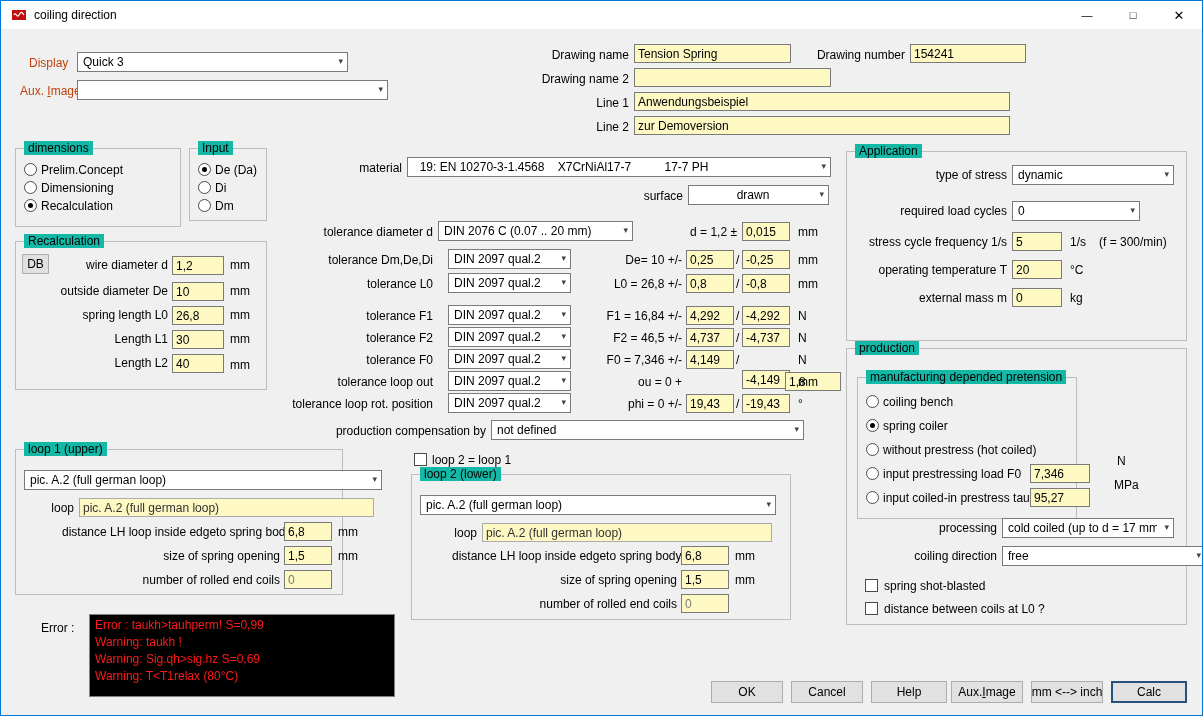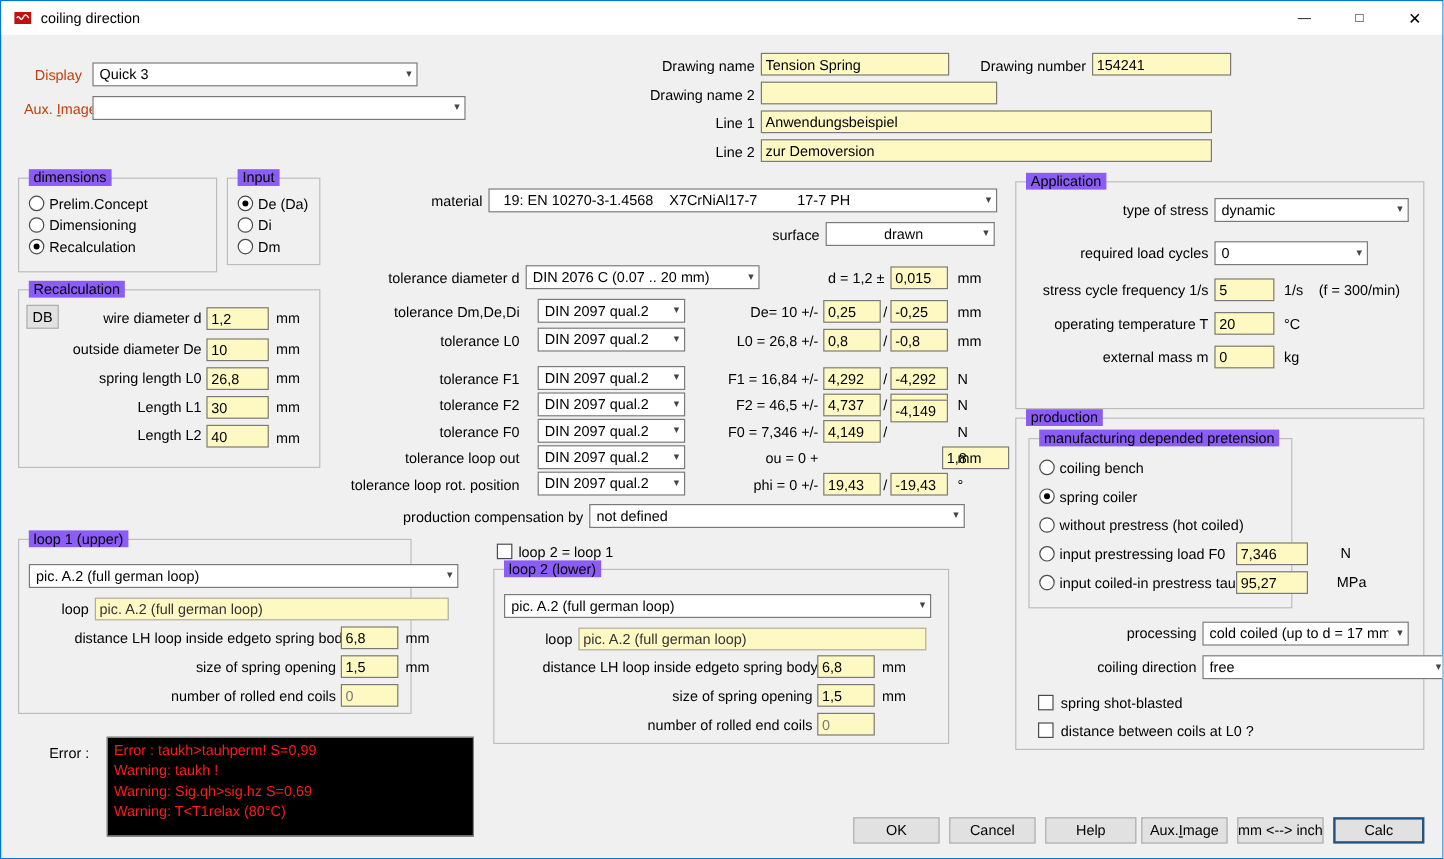--- a/index.html
+++ b/index.html
@@ -13,21 +13,21 @@
   .r{text-align:right;}
   .accent{color:#c2410c;}
   .combo{position:absolute;height:20px;background:#fff;border:1px solid #7a7a7a;box-sizing:border-box;display:flex;align-items:center;padding:0 16px 0 5px;}
   .combo .val{white-space:pre;overflow:hidden;}
   .combo.center{justify-content:center;}
   .combo .arrow{position:absolute;right:4px;top:3px;font-size:9px;color:#444;}
   .input{position:absolute;height:19px;background:#fef9c3;border:1px solid #7a7a7a;box-sizing:border-box;font-family:inherit;font-size:12px;padding:0 3px;color:#000;}
   .input.ro{border-color:#ababab;color:#333;}
   .input.dim{color:#7a7a7a;}
   .group{position:absolute;border:1px solid #bdbdbd;box-sizing:border-box;}
-  .group-title{position:absolute;top:-8px;left:8px;background:#8b5cf6;padding:0 4px;font-size:12px;white-space:nowrap;}
+  .group-title{position:absolute;top:-8px;left:8px;background:#14b8a6;padding:0 4px;font-size:12px;white-space:nowrap;}
   .radio{position:absolute;width:13px;height:13px;border:1px solid #4a4a4a;border-radius:50%;background:#fff;box-sizing:border-box;}
   .radio[data-checked="true"]::after{content:"";position:absolute;left:3px;top:3px;width:5px;height:5px;border-radius:50%;background:#000;}
   .check{position:absolute;width:13px;height:13px;border:1px solid #4a4a4a;background:#fff;box-sizing:border-box;}
   .btn{position:absolute;height:22px;background:#e1e1e1;border:1px solid #adadad;box-sizing:border-box;display:flex;align-items:center;justify-content:center;font-size:12px;white-space:nowrap;}
   .btn.default{border:2px solid #26537c;}
   .btn.small{height:20px;}
   .errbox{position:absolute;background:#000;border:1px solid #808080;box-sizing:border-box;padding:2px 5px;}
   .errline{color:#ff1a1a;font-size:12px;line-height:17px;white-space:nowrap;}
   .mn{text-decoration:underline;}
 </style>
@@ -179,21 +179,21 @@
   <div class="lbl" style="left:797px;top:330px">N</div>
 
   <div class="lbl r" style="left:260px;top:352px;width:172px">tolerance F0</div>
   <div class="combo" style="left:447px;top:348px;width:123px">
     <span class="val">DIN 2097 qual.2</span>
     <span class="arrow">▾</span>
   </div>
   <div class="lbl r" style="left:560px;top:352px;width:121px">F0 = 7,346 +/-</div>
   <input class="input" style="left: 685px; top: 349px; width: 48px;" value="4,149">
   <div class="lbl" style="left:735px;top:352px">/</div>
-  <input class="input" style="left: 741px; top: 332px; width: 48px;" value="-4,149">
+  <input class="input" style="left: 741px; top: 369px; width: 48px;" value="-4,149">
   <div class="lbl" style="left:797px;top:352px">N</div>
 
   <div class="lbl r" style="left:260px;top:374px;width:172px">tolerance loop out</div>
   <div class="combo" style="left:447px;top:370px;width:123px">
     <span class="val">DIN 2097 qual.2</span>
     <span class="arrow">▾</span>
   </div>
   <div class="lbl r" style="left:560px;top:374px;width:121px">ou = 0 +</div>
   <input class="input" style="left: 784px; top: 371px; width: 56px;" value="1,8">
   <div class="lbl" style="left:797px;top:374px">mm</div>
@@ -235,21 +235,21 @@
     <input class="input" style="left: 165px; top: 108px; width: 50px;" value="20">
     <div class="lbl" style="left:223px;top:111px">°C</div>
     <div class="lbl r" style="left:5px;top:139px;width:155px">external mass m</div>
     <input class="input" style="left: 165px; top: 136px; width: 50px;" value="0">
     <div class="lbl" style="left:223px;top:139px">kg</div>
   </div>
 
   <div class="group" style="left:845px;top:347px;width:341px;height:277px">
     <span class="group-title">production</span>
 
-    <div class="group" style="left:10px;top:16px;width:220px;height:142px">
+    <div class="group" style="left:10px;top:28px;width:220px;height:142px">
       <span class="group-title">manufacturing depended pretension</span>
       <span class="radio" style="left:8px;top:17px" data-checked="false"></span>
       <span class="lbl" style="left:25px;top:17px">coiling bench</span>
       <span class="radio" style="left:8px;top:41px" data-checked="true"></span>
       <span class="lbl" style="left:25px;top:41px">spring coiler</span>
       <span class="radio" style="left:8px;top:65px" data-checked="false"></span>
       <span class="lbl" style="left:25px;top:65px">without prestress (hot coiled)</span>
       <span class="radio" style="left:8px;top:89px" data-checked="false"></span>
       <span class="lbl" style="left:25px;top:89px">input prestressing load F0</span>
       <input class="input" style="left: 172px; top: 86px; width: 60px;" value="7,346">

